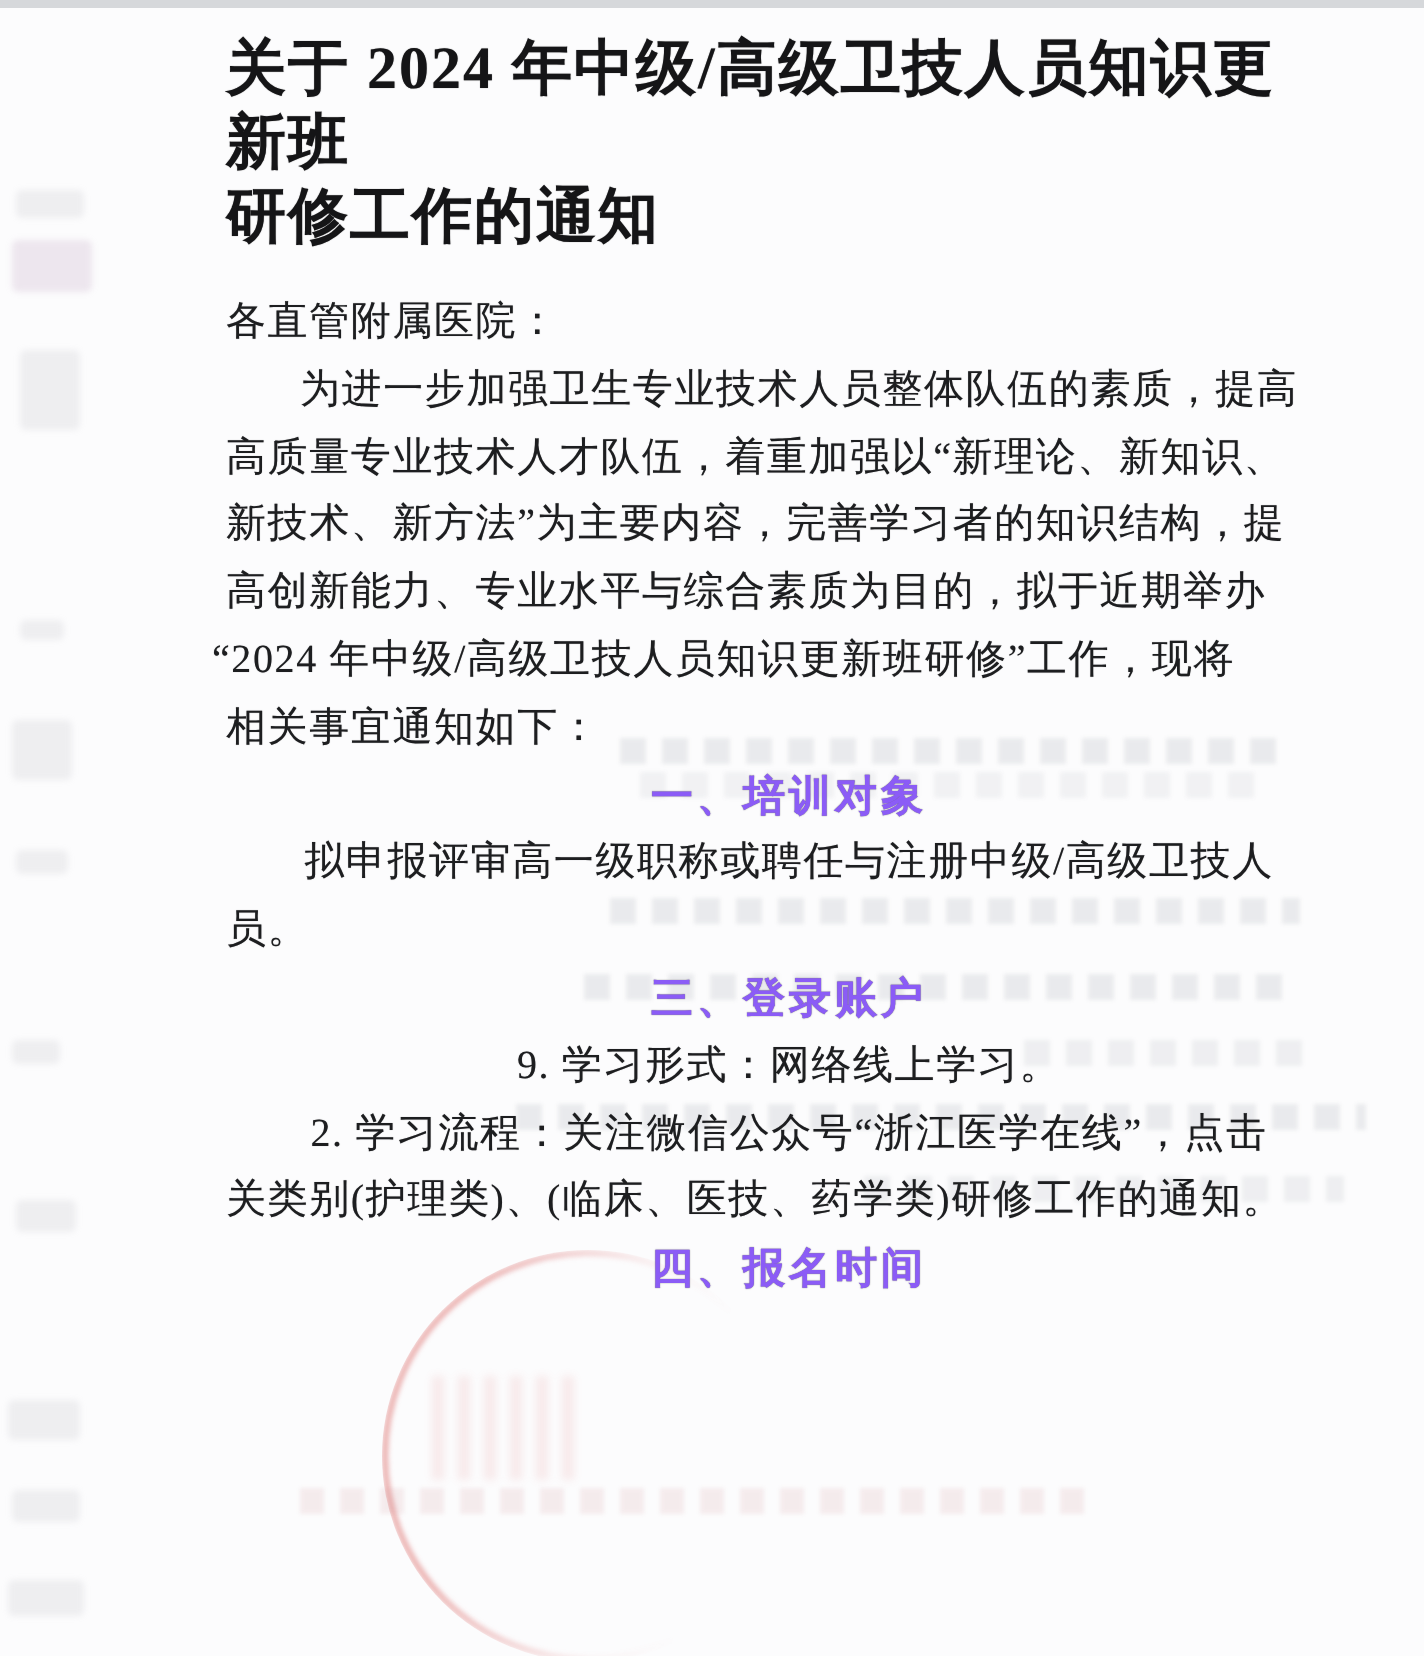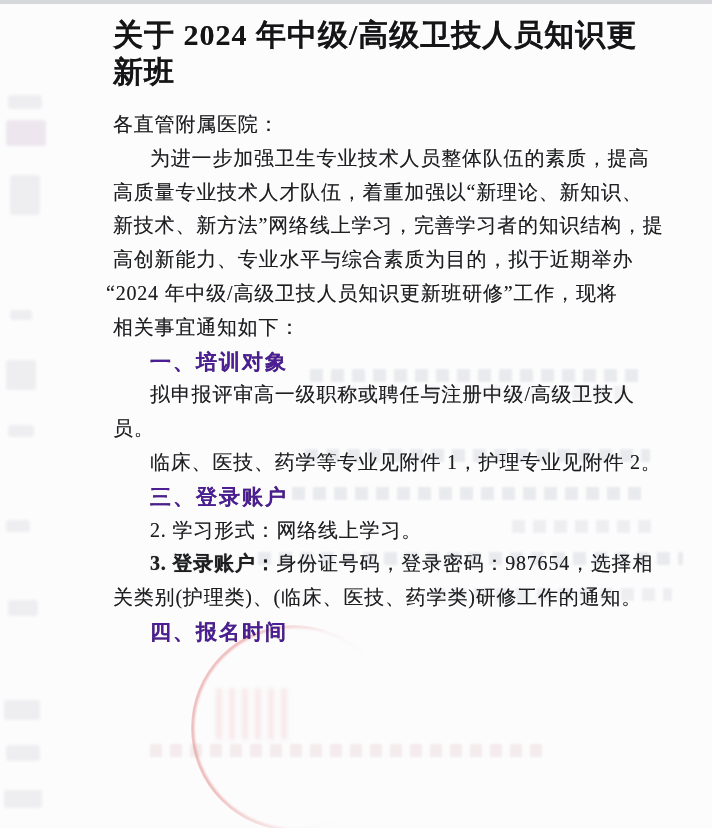--- a/index.html
+++ b/index.html
@@ -4,23 +4,23 @@
 <style>
   html,body{margin:0;padding:0;}
   body{width:712px;height:828px;background:#f3f3f4;font-family:"Liberation Serif","DejaVu Serif",serif;}
   .page{position:relative;width:712px;height:828px;background:#fcfcfd;overflow:hidden;color:#1d1e20;}
   .top-band{position:absolute;top:0;left:0;width:712px;height:4px;background:#d6d8db;}
 
   .content{position:absolute;left:113px;top:16px;width:526px;}
   .title{font-weight:700;font-size:30px;line-height:37px;letter-spacing:1px;color:#151517;text-shadow:0 0 .5px rgba(20,20,20,.6);}
   .rows{margin-top:18px;}
   .row{height:33.8px;line-height:33.8px;font-size:20px;letter-spacing:.8px;white-space:nowrap;text-shadow:0 0 .4px rgba(25,25,28,.5);}
-  .indent{padding-left:37px;}
+  .indent{padding-left:37px;text-align:center;}
   .hang{margin-left:-7px;}
-  .heading{font-family:"Liberation Sans","DejaVu Sans",sans-serif;font-weight:700;font-size:21px;letter-spacing:2px;color:#4c1d95;text-shadow:0 0 .6px rgba(10,10,10,.65);}
+  .heading{font-family:"Liberation Sans","DejaVu Sans",sans-serif;font-weight:700;font-size:21px;letter-spacing:2px;color:#8b5cf6;text-shadow:0 0 .6px rgba(10,10,10,.65);}
   .bold-label{font-weight:700;text-shadow:0 0 .8px rgba(10,10,10,.7);}
 
   
   .stamp{position:absolute;left:191px;top:625px;width:200px;height:200px;border:3px solid rgba(213,72,68,.42);border-radius:50%;filter:blur(1.2px);
          -webkit-mask-image:linear-gradient(100deg,#000 22%,rgba(0,0,0,.12) 58%,transparent 75%);
          mask-image:linear-gradient(100deg,#000 22%,rgba(0,0,0,.12) 58%,transparent 75%);}
   .stamp-inner{position:absolute;left:216px;top:688px;width:74px;height:52px;filter:blur(2px);opacity:.5;
          background:repeating-linear-gradient(90deg,rgba(210,80,80,.22) 0 6px,transparent 6px 13px);}
   .ghost{position:absolute;height:13px;filter:blur(1.1px);opacity:.65;
          background:repeating-linear-gradient(90deg,rgba(112,118,130,.20) 0 13px,transparent 13px 21px);}
@@ -53,38 +53,38 @@
   <div class="smudge" style="left:6px;top:360px;width:30px;height:30px;"></div>
   <div class="smudge" style="left:8px;top:425px;width:26px;height:12px;"></div>
   <div class="smudge" style="left:6px;top:520px;width:24px;height:12px;"></div>
   <div class="smudge" style="left:8px;top:600px;width:30px;height:16px;"></div>
   <div class="smudge" style="left:4px;top:700px;width:36px;height:20px;"></div>
   <div class="smudge" style="left:6px;top:745px;width:34px;height:16px;"></div>
   <div class="smudge" style="left:4px;top:790px;width:38px;height:18px;"></div>
 
   <div class="content">
     <div class="title">关于 2024 年中级/高级卫技人员知识更新班</div>
+    <div class="title">研修工作的通知</div>
 
     <div class="rows">
       <div class="row">各直管附属医院：</div>
 
       <div class="row indent">为进一步加强卫生专业技术人员整体队伍的素质，提高</div>
       <div class="row">高质量专业技术人才队伍，着重加强以“新理论、新知识、</div>
-      <div class="row">新技术、新方法”网络线上学习，完善学习者的知识结构，提</div>
+      <div class="row">新技术、新方法”为主要内容，完善学习者的知识结构，提</div>
       <div class="row">高创新能力、专业水平与综合素质为目的，拟于近期举办</div>
       <div class="row hang">“2024 年中级/高级卫技人员知识更新班研修”工作，现将</div>
       <div class="row">相关事宜通知如下：</div>
 
       <div class="row indent heading">一、培训对象</div>
       <div class="row indent">拟申报评审高一级职称或聘任与注册中级/高级卫技人</div>
       <div class="row">员。</div>
 
-      <div class="row indent">临床、医技、药学等专业见附件 1，护理专业见附件 2。</div>
 
       <div class="row indent heading">三、登录账户</div>
-      <div class="row indent">2. 学习形式：网络线上学习。</div>
-      <div class="row indent"><span class="bold-label">3. 登录账户：</span><span>身份证号码，登录密码：987654，选择相</span></div>
+      <div class="row indent">9. 学习形式：网络线上学习。</div>
+      <div class="row indent">2. 学习流程：关注微信公众号“浙江医学在线”，点击</div>
       <div class="row">关类别(护理类)、(临床、医技、药学类)研修工作的通知。</div>
 
       <div class="row indent heading">四、报名时间</div>
     </div>
   </div>
 </div>
 
 </body></html>

